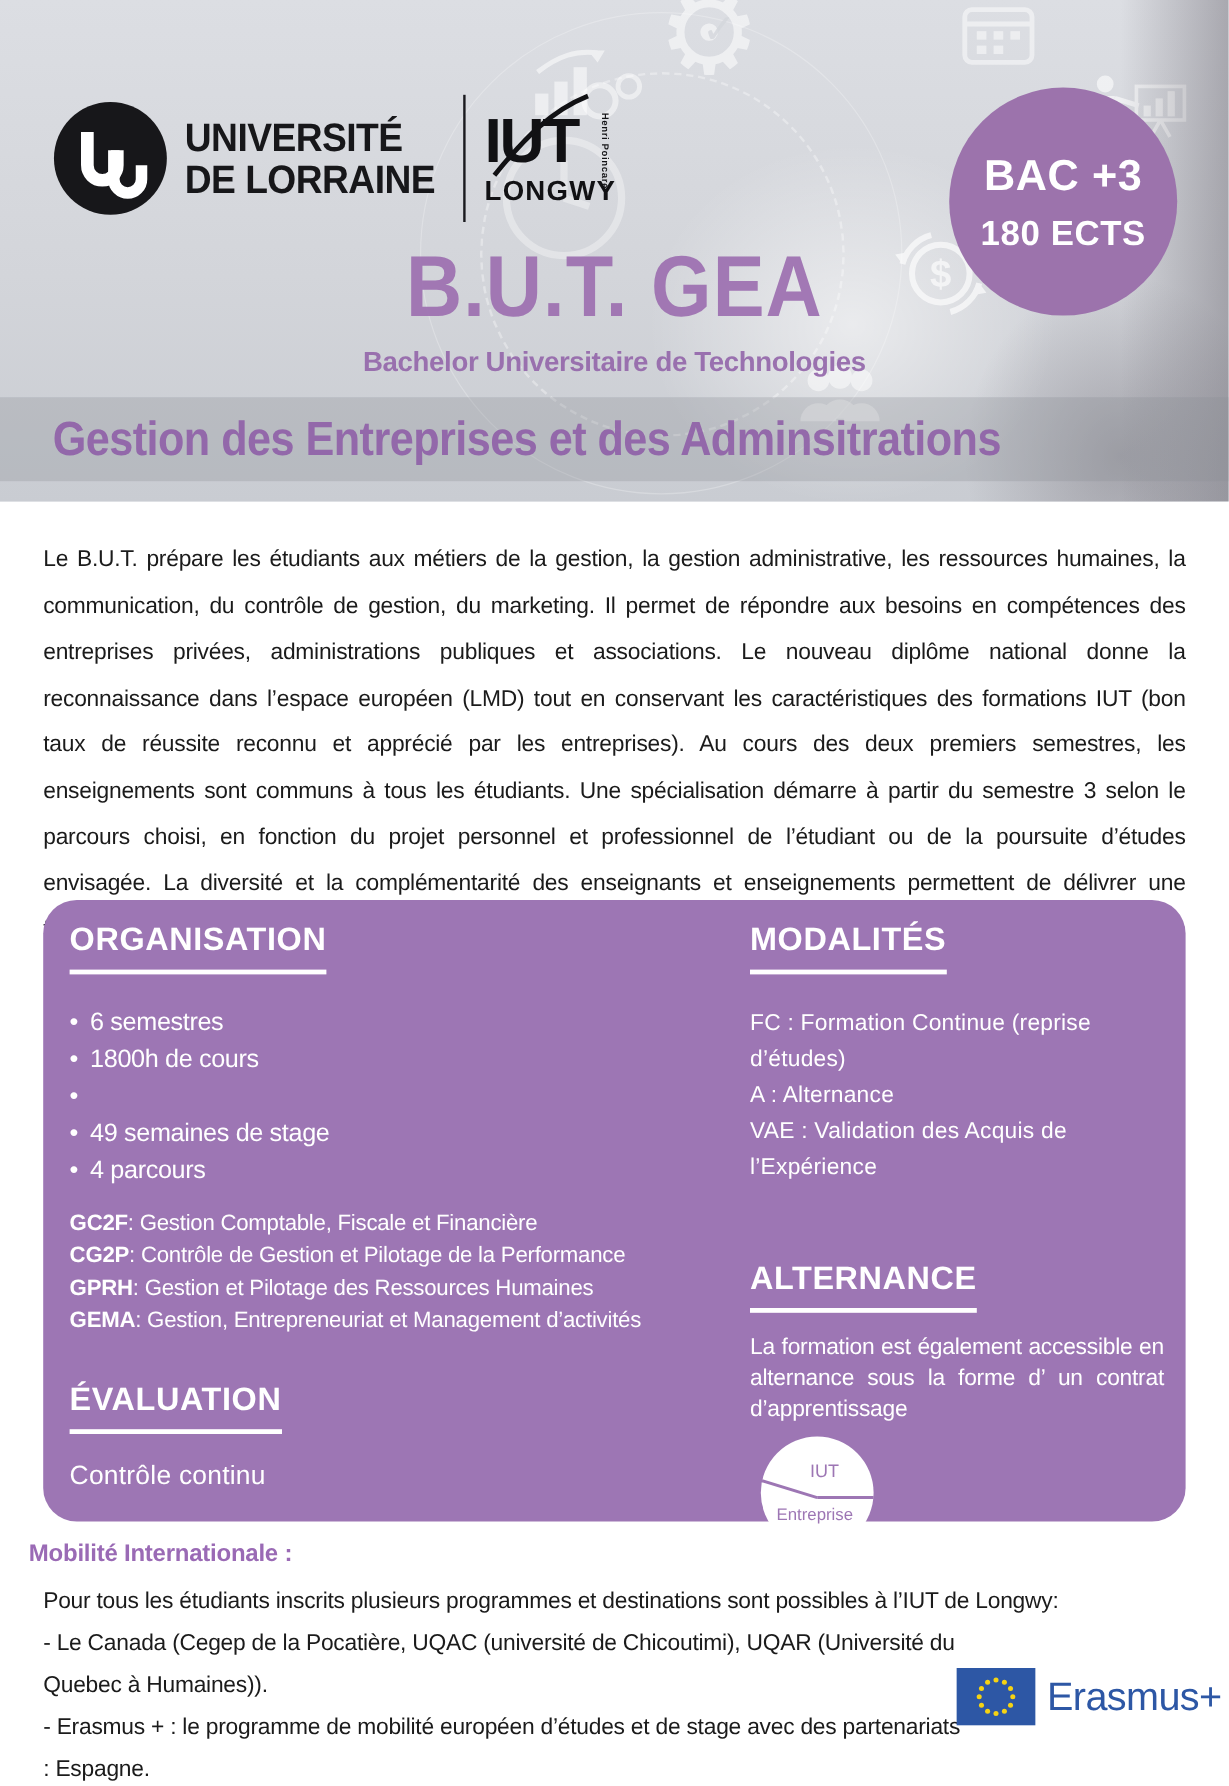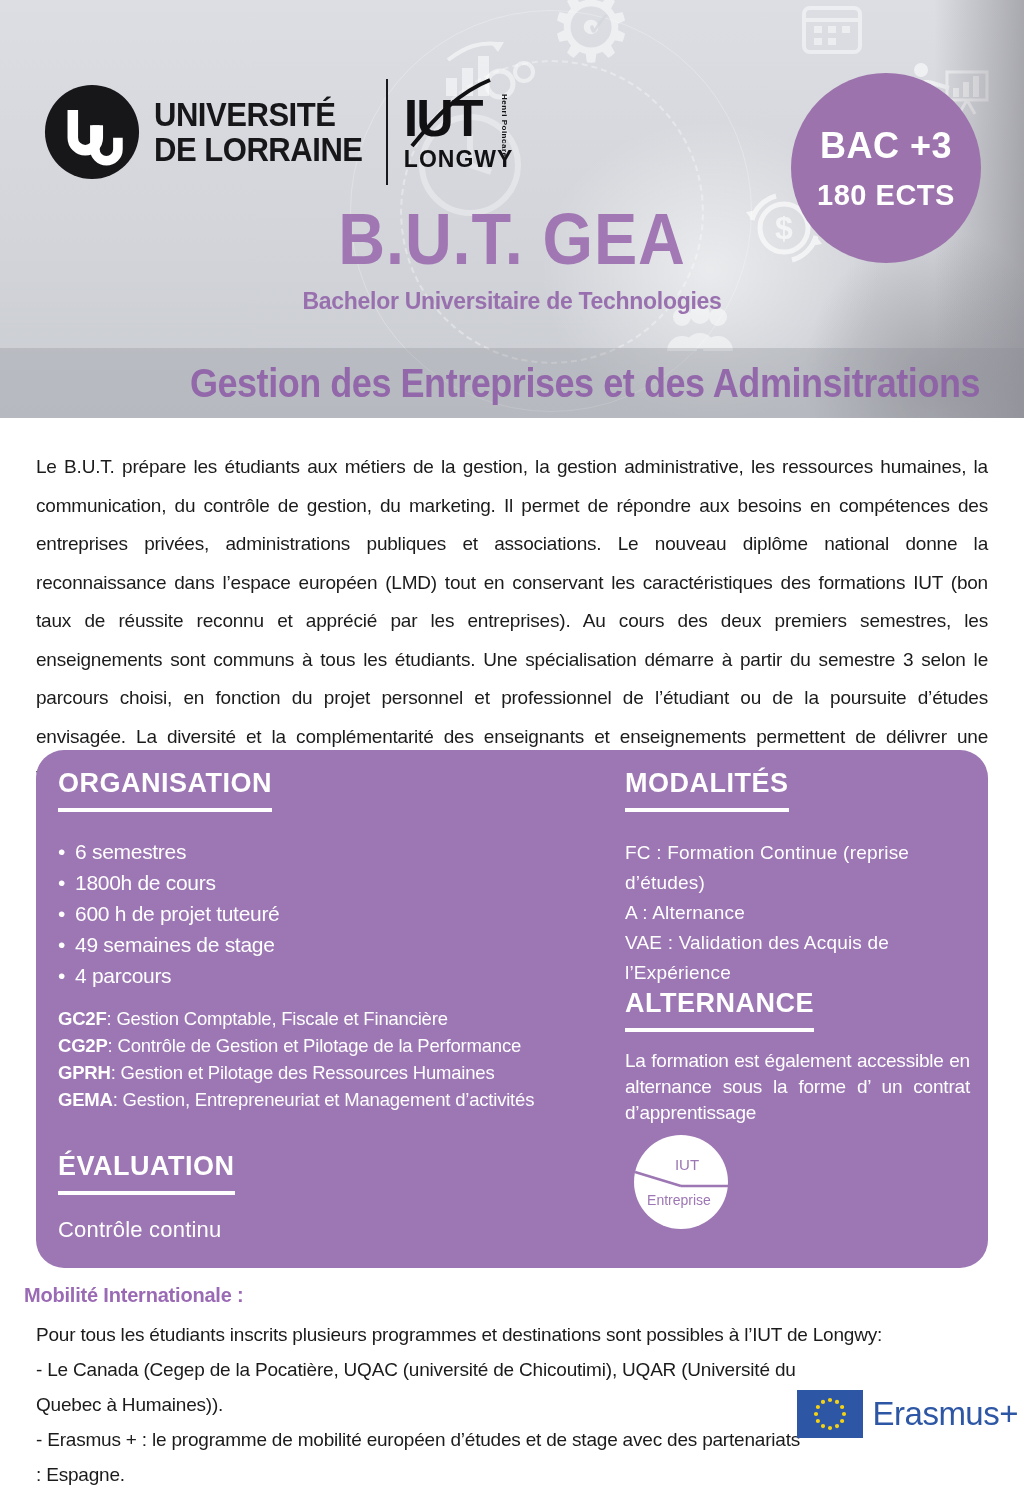--- a/index.html
+++ b/index.html
@@ -13,22 +13,22 @@
   .ring1{left:400px;top:60px;width:300px;height:300px;border:2px dashed rgba(255,255,255,0.35);border-radius:50%;}
   .ring2{left:350px;top:10px;width:400px;height:400px;border:1px solid rgba(255,255,255,0.25);border-radius:50%;}
   .gear-glyph{left:548px;top:-28px;font-size:96px;opacity:.55;}
   .gear-check{left:585px;top:4px;font-size:34px;opacity:.8;color:#d4d7dc;}
   .dark-right{position:absolute;right:0;top:0;width:90px;height:418px;
         background:linear-gradient(to left,rgba(92,88,98,0.40),rgba(92,88,98,0));}
   .dark-blob{position:absolute;right:-40px;top:230px;width:260px;height:300px;border-radius:50%;
         background:radial-gradient(closest-side,rgba(90,84,94,0.35),rgba(90,84,94,0));}
   .hand-glow{position:absolute;left:540px;top:120px;width:340px;height:300px;border-radius:50%;
         background:radial-gradient(closest-side,rgba(255,255,255,0.55),rgba(255,255,255,0));}
-  .banner-band{position:absolute;left:0;top:348px;width:1024px;height:70px;
-        background:rgba(138,141,150,0.30);display:flex;align-items:center;justify-content:flex-end;}
+  .banner-band{position:absolute;left:0;top:331px;width:1024px;height:70px;
+        background:rgba(138,141,150,0.30);display:flex;align-items:center;justify-content:flex-start;}
 
   .logos-row{position:absolute;left:44px;top:72px;height:120px;display:flex;align-items:center;}
   .ul-mark{width:96px;height:96px;}
   .ul-text{margin-left:14px;color:#17171a;font-weight:bold;font-size:33px;line-height:35px;letter-spacing:-0.5px;transform:scaleX(0.94);transform-origin:left center;}
   .logo-divider{width:2px;height:106px;background:#1a1a1e;margin:0 16px 0 10px;}
   .iut-block{position:relative;color:#111114;}
   .iut-acro{font-weight:800;font-size:52px;letter-spacing:-2px;line-height:52px;}
   .iut-swoosh{position:absolute;left:-6px;top:-16px;}
   .iut-vert{position:absolute;left:96px;top:2px;font-size:8px;font-weight:bold;writing-mode:vertical-rl;letter-spacing:0.5px;}
   .iut-city{font-weight:800;font-size:23px;letter-spacing:1px;margin-top:2px;}
@@ -58,21 +58,21 @@
   .sec-h{display:inline-block;margin:0;font-size:27px;font-weight:800;letter-spacing:0.5px;
         border-bottom:4px solid #ffffff;padding-bottom:9px;}
   .bullets{list-style:none;margin:24px 0 0 0;padding:0;font-size:21px;line-height:31px;letter-spacing:-0.3px;}
   .bullets li{display:flex;align-items:baseline;}
   .bullet-dot{font-size:21px;margin-right:10px;}
   .parcours{margin-top:14px;font-size:18.5px;line-height:27px;letter-spacing:-0.2px;}
   .parcours b{font-weight:800;text-align:right;}
   .eval-h{margin-top:38px;}
   .eval-text{margin-top:22px;font-size:22px;letter-spacing:0.2px;}
   .modal-items{margin-top:26px;font-size:19px;line-height:30px;letter-spacing:0.2px;}
-  .alt-h{}
+  .alt-h{margin-top:62px;}
   .alt-text{margin:16px 0 0 0;font-size:19px;line-height:26px;text-align:justify;letter-spacing:-0.2px;}
   .pie-wrap{position:relative;width:96px;height:96px;margin-top:8px;margin-left:8px;}
   .pie-label{position:absolute;width:96px;text-align:center;font-size:15px;}
   .pie-label.iut{top:22px;left:6px;}
   .pie-label.ent{top:58px;left:-2px;font-size:14px;}
 
   
   .mobility{position:absolute;left:0;top:1268px;width:1024px;height:220px;}
   .mob-head{padding:16px 36px 0 24px;font-size:20px;font-weight:bold;letter-spacing:-0.2px;}
   .mob-line{margin:0;padding:0 36px;font-size:19px;line-height:35px;color:#1b1b1b;letter-spacing:-0.2px;}
@@ -191,21 +191,20 @@
         <li>
             <span class="bullet-dot">•</span>
             <span>6 semestres</span>
           </li>
         <li>
             <span class="bullet-dot">•</span>
             <span>1800h de cours</span>
           </li>
         <li>
             <span class="bullet-dot">•</span>
-            <span>600 h de projet tuteuré</span>
           </li>
         <li>
             <span class="bullet-dot">•</span>
             <span>49 semaines de stage</span>
           </li>
         <li>
             <span class="bullet-dot">•</span>
             <span>4 parcours</span>
           </li>
       </ul>

